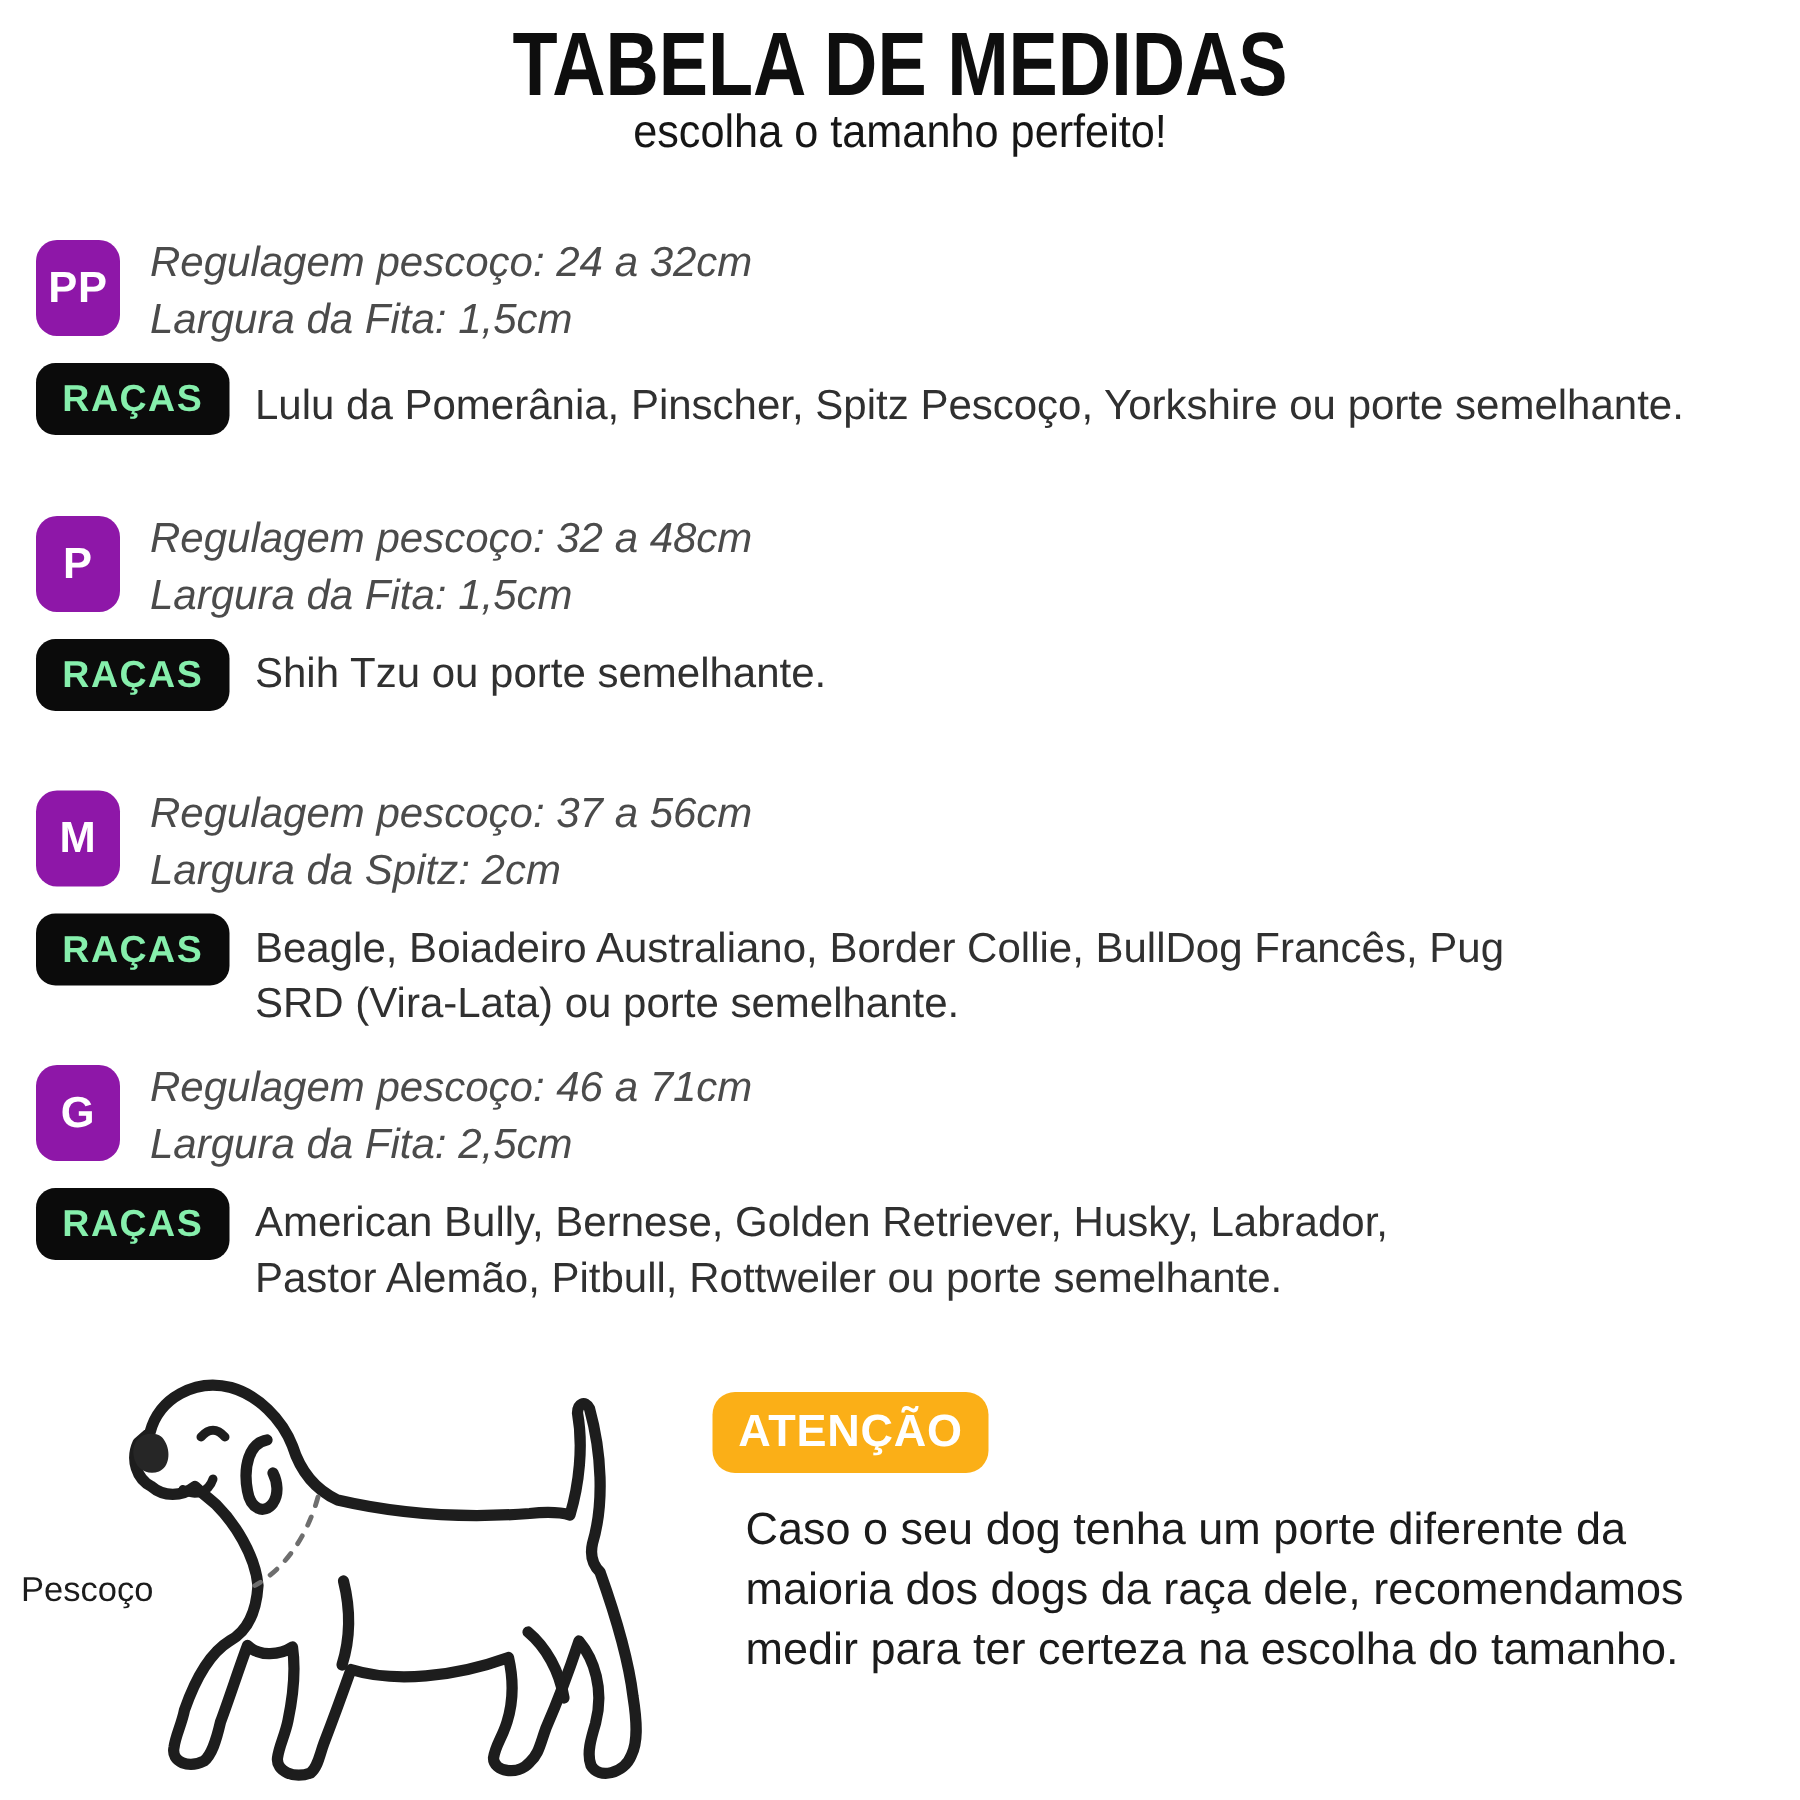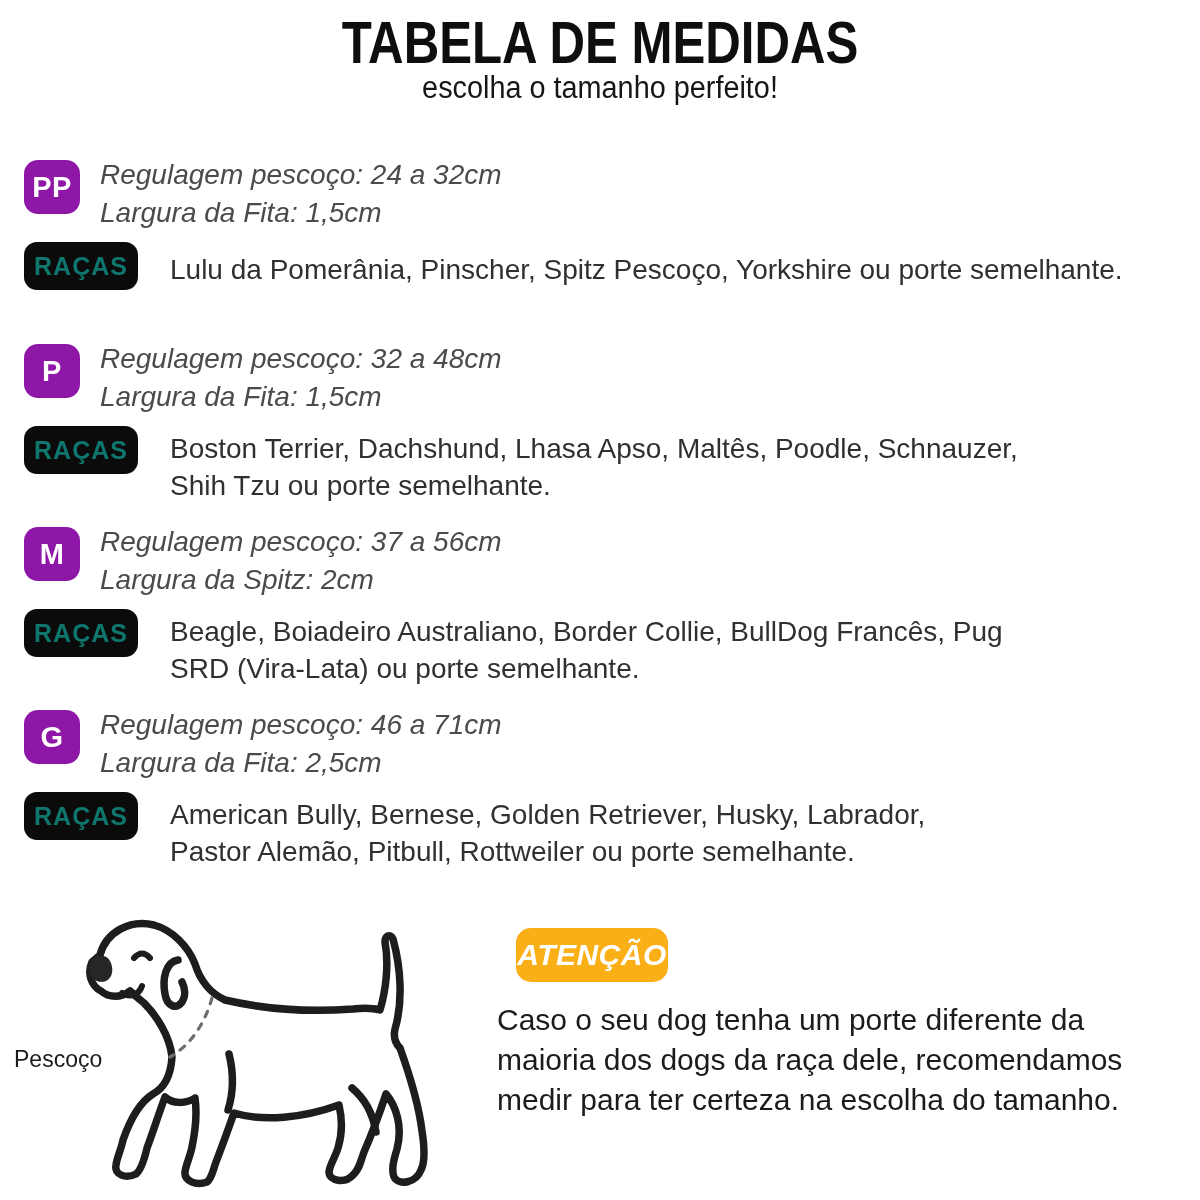--- a/index.html
+++ b/index.html
@@ -9,39 +9,39 @@
   
   .title{position:absolute;top:8px;left:0;width:1200px;text-align:center;
          font-size:60px;font-weight:700;color:#0e0e0e;letter-spacing:0px;
          transform:scaleX(0.82);transform-origin:50% 50%;white-space:nowrap;}
   .subtitle{position:absolute;top:70px;left:0;width:1200px;text-align:center;
             font-size:31px;font-weight:400;color:#161616;
             transform:scaleX(0.93);transform-origin:50% 50%;white-space:nowrap;}
 
   
   .size-section{position:absolute;left:24px;width:1160px;height:170px;}
-  .size-badge{position:absolute;left:0;top:0;width:56px;height:54px;border-radius:14px;
+  .size-badge{position:absolute;left:0;top:0;width:56px;height:64px;border-radius:14px;
               background:var(--purple,#8E17A8);color:#fff;font-weight:700;font-size:29px;
               display:flex;align-items:center;justify-content:center;letter-spacing:0.5px;}
   .size-info{position:absolute;left:76px;top:-4px;}
   .size-info div{font-size:28px;line-height:38px;color:#4b4b4b;white-space:nowrap;font-style:italic;}
   .racas-row{position:absolute;left:0;top:82px;}
-  .racas-badge{position:absolute;left:0;top:0;width:114px;height:48px;border-radius:13px;
-               background:var(--badge-black,#0B0B0B);color:#0f766e;font-weight:700;font-size:25px;
+  .racas-badge{position:absolute;left:0;top:0;width:129px;height:48px;border-radius:13px;
+               background:var(--badge-black,#0B0B0B);color:#86efac;font-weight:700;font-size:25px;
                display:flex;align-items:center;justify-content:center;letter-spacing:1px;}
   .breeds{position:absolute;left:146px;top:4px;}
   .breeds div{font-size:28px;line-height:37px;color:#303030;white-space:nowrap;}
   .breeds.single div{line-height:48px;}
 
   
   .dog-wrap{position:absolute;left:58px;top:898px;width:420px;height:300px;}
   .pescoco{position:absolute;left:14px;top:1046px;font-size:23px;color:#1c1c1c;}
-  .attention-badge{position:absolute;left:516px;top:928px;width:152px;height:54px;border-radius:15px;
+  .attention-badge{position:absolute;left:475px;top:928px;width:184px;height:54px;border-radius:15px;
                    background:var(--orange,#FBAF17);color:#fff;font-weight:700;font-size:30px;
-                   display:flex;align-items:center;justify-content:center;letter-spacing:0.5px;font-style:italic;}
+                   display:flex;align-items:center;justify-content:center;letter-spacing:0.5px;}
   .attention-text{position:absolute;left:497px;top:1000px;}
   .attention-text div{font-size:30px;line-height:40px;color:#1b1b1b;white-space:nowrap;}
 
   svg .ln{fill:none;stroke:var(--ink,#1d1d1d);stroke-width:7.5;stroke-linecap:round;stroke-linejoin:round;}
   svg .thin{fill:none;stroke:var(--ink,#1d1d1d);stroke-width:6;stroke-linecap:round;}
   svg .dash{fill:none;stroke:#6e6e6e;stroke-width:3.2;stroke-dasharray:6 8;stroke-linecap:round;}
 </style>
 </head>
 <body>
 
@@ -66,21 +66,20 @@
 
   <div class="size-section" style="top:344px">
     <div class="size-badge">P</div>
     <div class="size-info">
       <div>Regulagem pescoço: 32 a 48cm</div>
       <div>Largura da Fita: 1,5cm</div>
     </div>
     <div class="racas-row">
       <div class="racas-badge">RAÇAS</div>
       <div class="breeds">
-        <div>Boston Terrier, Dachshund, Lhasa Apso, Maltês, Poodle, Schnauzer,</div>
         <div>Shih Tzu ou porte semelhante.</div>
       </div>
     </div>
   </div>
 
   <div class="size-section" style="top:527px">
     <div class="size-badge">M</div>
     <div class="size-info">
       <div>Regulagem pescoço: 37 a 56cm</div>
       <div>Largura da Spitz: 2cm</div>

